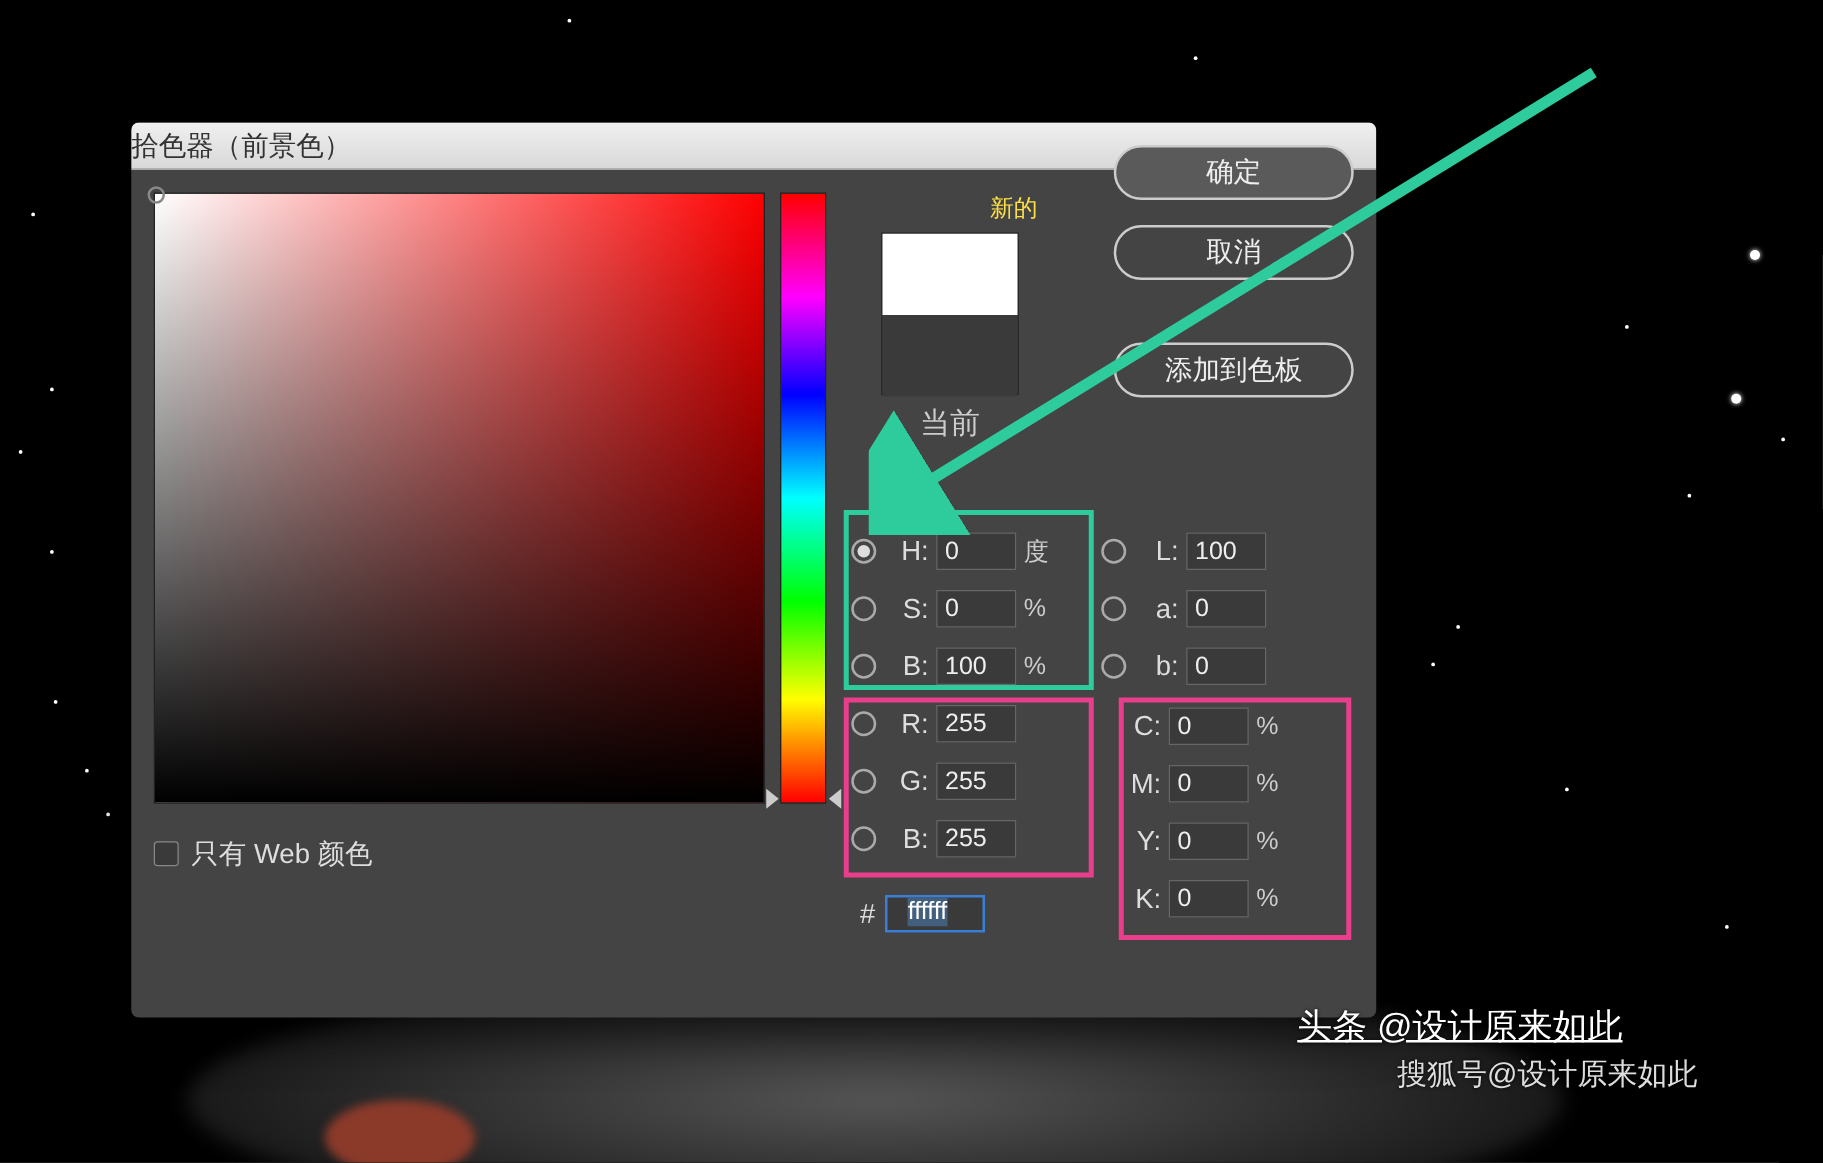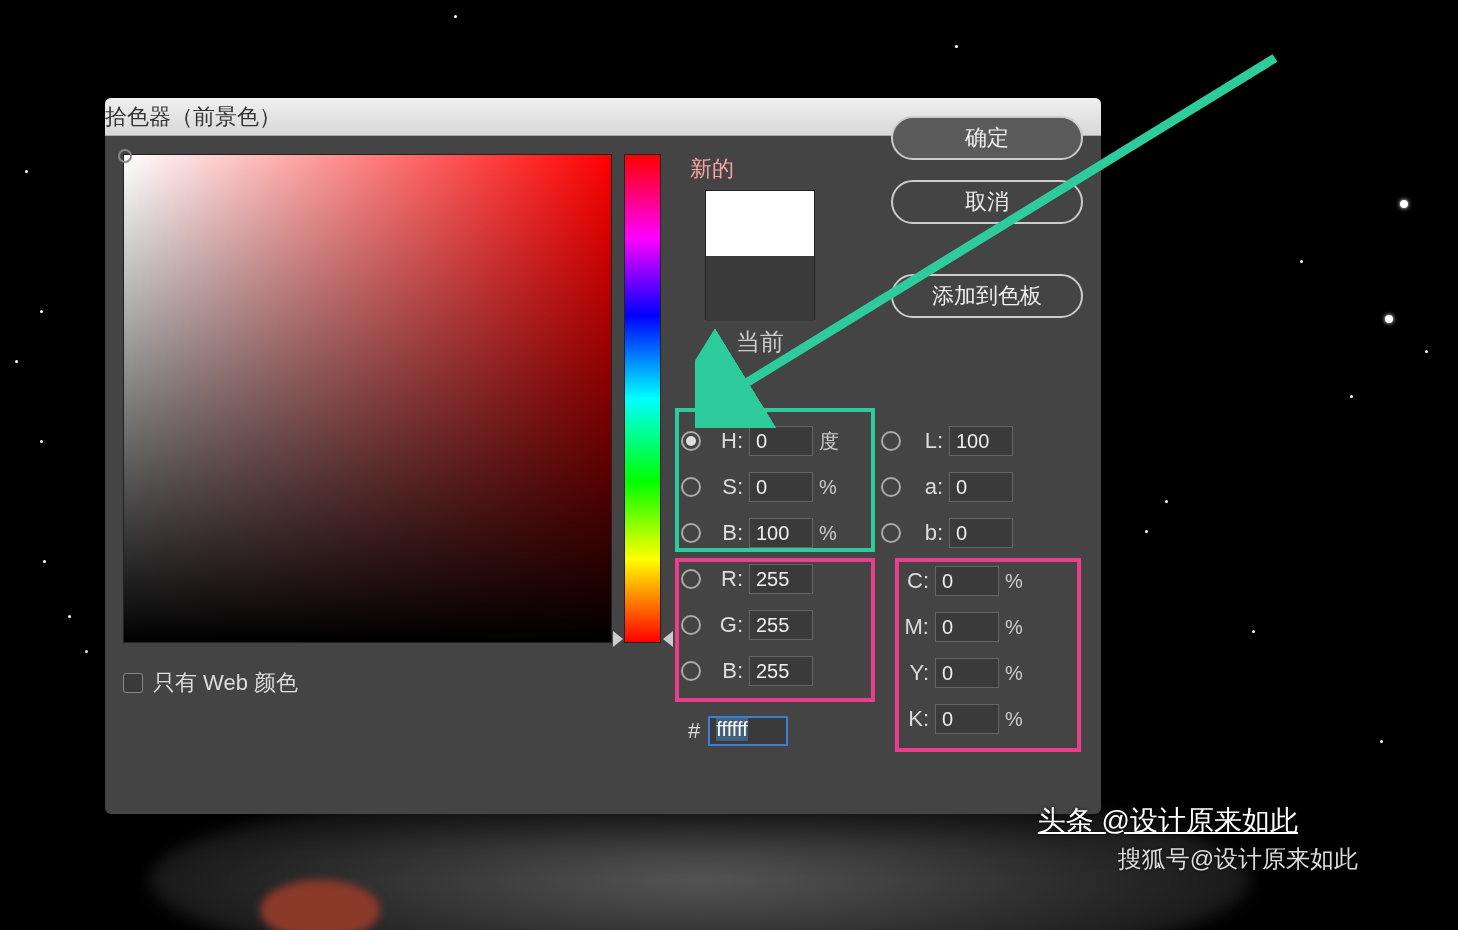--- a/index.html
+++ b/index.html
@@ -23,21 +23,21 @@
   .color-field { position: absolute; left: 18px; top: 56px; width: 489px; height: 489px; background: linear-gradient(to top, #000, transparent), linear-gradient(to right, #fff, #f00); border: 1px solid #222; }
   .picker-cursor { position: absolute; top: -6px; left: -6px; width: 14px; height: 14px; border: 2px solid #888; border-radius: 50%; }
   
   
   .hue-slider { position: absolute; left: 519px; top: 56px; width: 37px; height: 489px; background: linear-gradient(to bottom, #f00 0%, #f0f 17%, #00f 33%, #0ff 50%, #0f0 67%, #ff0 83%, #f00 100%); border: 1px solid #222; }
   .hue-arrow-l { position: absolute; left: 508px; top: 533px; width: 0; height: 0; border-top: 8px solid transparent; border-bottom: 8px solid transparent; border-left: 10px solid #ccc; }
   .hue-arrow-r { position: absolute; left: 558px; top: 533px; width: 0; height: 0; border-top: 8px solid transparent; border-bottom: 8px solid transparent; border-right: 10px solid #ccc; }
   
   
   .swatch-block { position: absolute; left: 585px; top: 56px; width: 140px; }
-  .swatch-label { text-align: left; color: #fca5a5; font-size: 22px; margin-bottom: 6px; }
+  .swatch-label { text-align: right; color: #fde047; font-size: 19px; margin-bottom: 6px; }
   .swatch { width: 110px; height: 130px; margin: 0 auto; border: 1px solid #222; }
   .swatch-new { height: 65px; background: #fff; }
   .swatch-cur { height: 65px; background: #3a3a3a; }
   .swatch-label2 { text-align: center; color: #ccc; font-size: 24px; margin-top: 6px; }
   
   
   .btn-col { position: absolute; right: 18px; top: 18px; width: 192px; }
   .btn { width: 192px; height: 44px; border: 2px solid #ccc; border-radius: 22px; background: transparent; color: #eee; font-size: 22px; margin-bottom: 20px; cursor: pointer; display: flex; align-items: center; justify-content: center; }
   .btn:first-child { background: #5a5a5a; }
   .btn-spacer { height: 30px; }
@@ -60,21 +60,21 @@
   .col-cmyk { position: absolute; left: 214px; top: 140px; }
   
   
   .box-hsb { position: absolute; left: 570px; top: 310px; width: 200px; height: 144px; border: 4px solid #2ecb9c; pointer-events: none; z-index: 5; }
   .box-rgb { position: absolute; left: 570px; top: 460px; width: 200px; height: 144px; border: 4px solid #e83e8c; pointer-events: none; z-index: 5; }
   .box-cmyk { position: absolute; left: 790px; top: 460px; width: 186px; height: 194px; border: 4px solid #e83e8c; pointer-events: none; z-index: 5; }
   
   
   .hexrow { position: absolute; left: 583px; top: 618px; display: flex; align-items: center; }
   .hexlbl { color: #ddd; font-size: 22px; margin-right: 8px; }
-  .hexinp { width: 80px; height: 30px; background: #3a3a3a; border: 2px solid #3b7ed6; color: #fff; font-size: 20px; padding: 0 6px; }
+  .hexinp { width: 80px; height: 30px; background: #3a3a3a; border: 2px solid #3b7ed6; color: #fff; font-size: 20px; padding: 0 16px; }
   .hexinp-sel { background: #425f7d; display: inline-block; }
   
   
   .arrow-svg { position: absolute; left: 695px; top: 48px; pointer-events: none; z-index: 10; }
   
   
   .wm1 { position: absolute; bottom: 90px; right: 160px; color: #fff; font-size: 28px; text-shadow: 0 0 3px #000; text-decoration: underline; }
   .wm2 { position: absolute; bottom: 55px; right: 100px; color: #ddd; font-size: 24px; text-shadow: 0 0 3px #000; }
 </style>
 </head>

